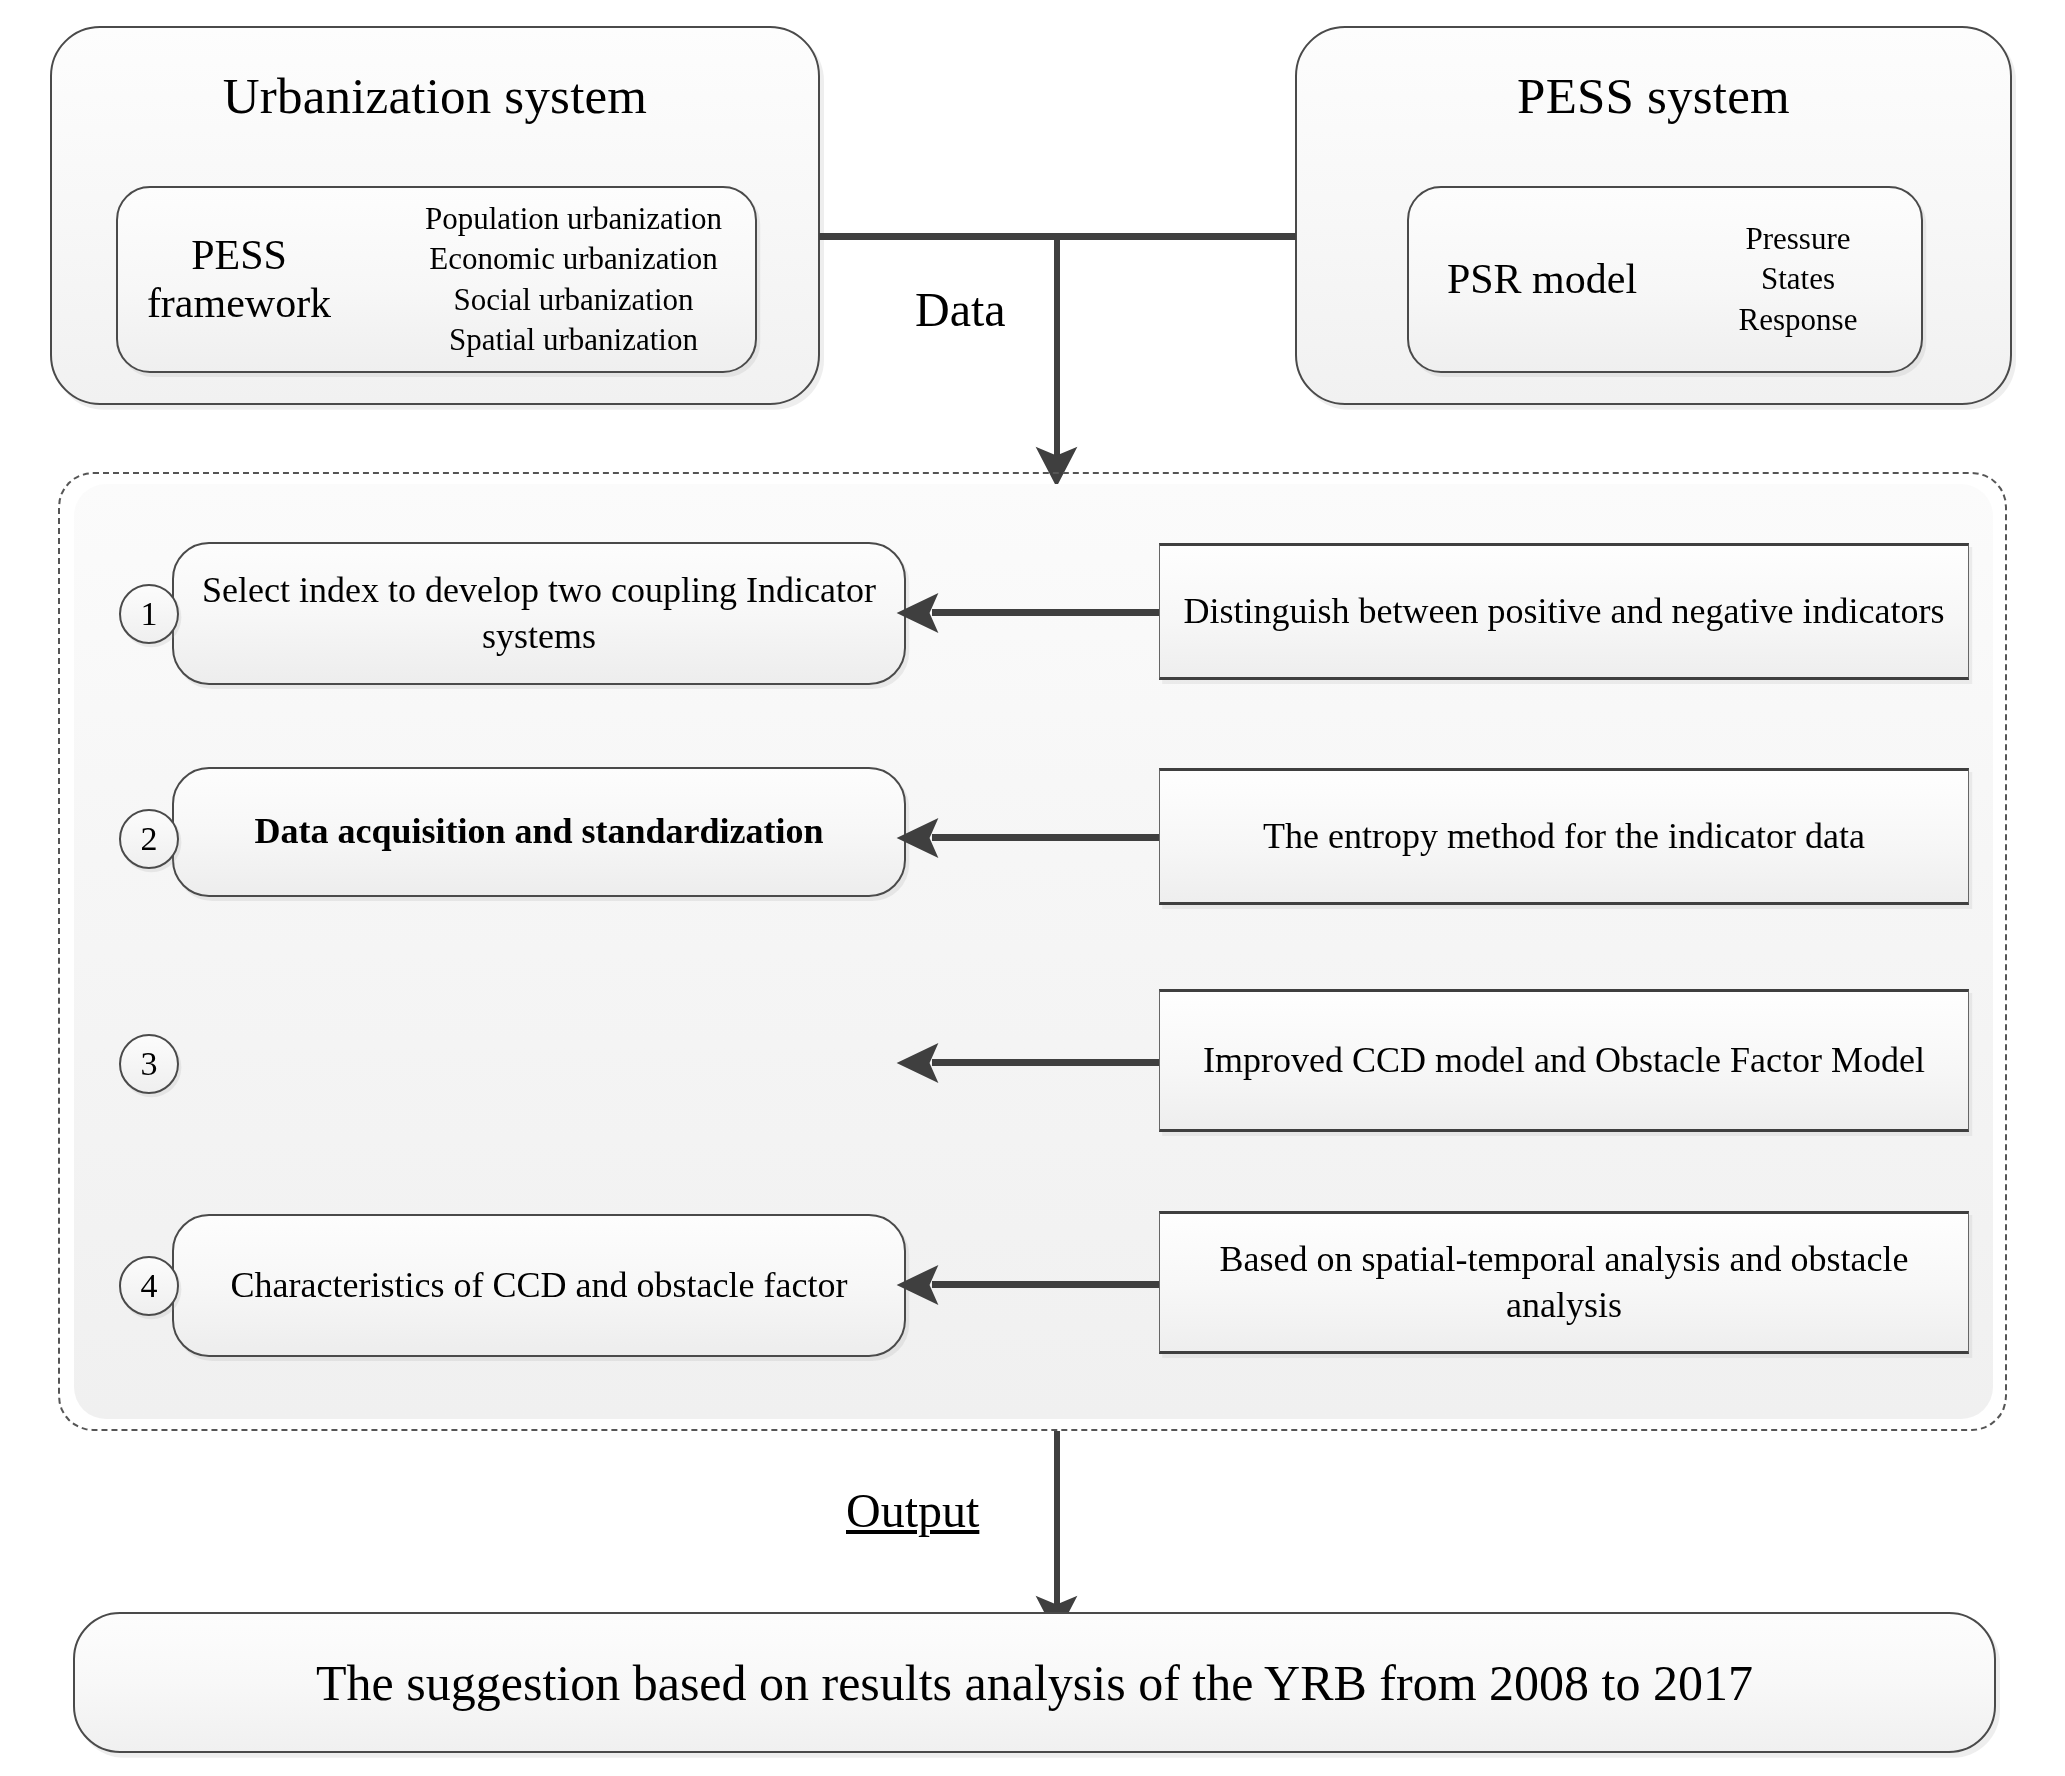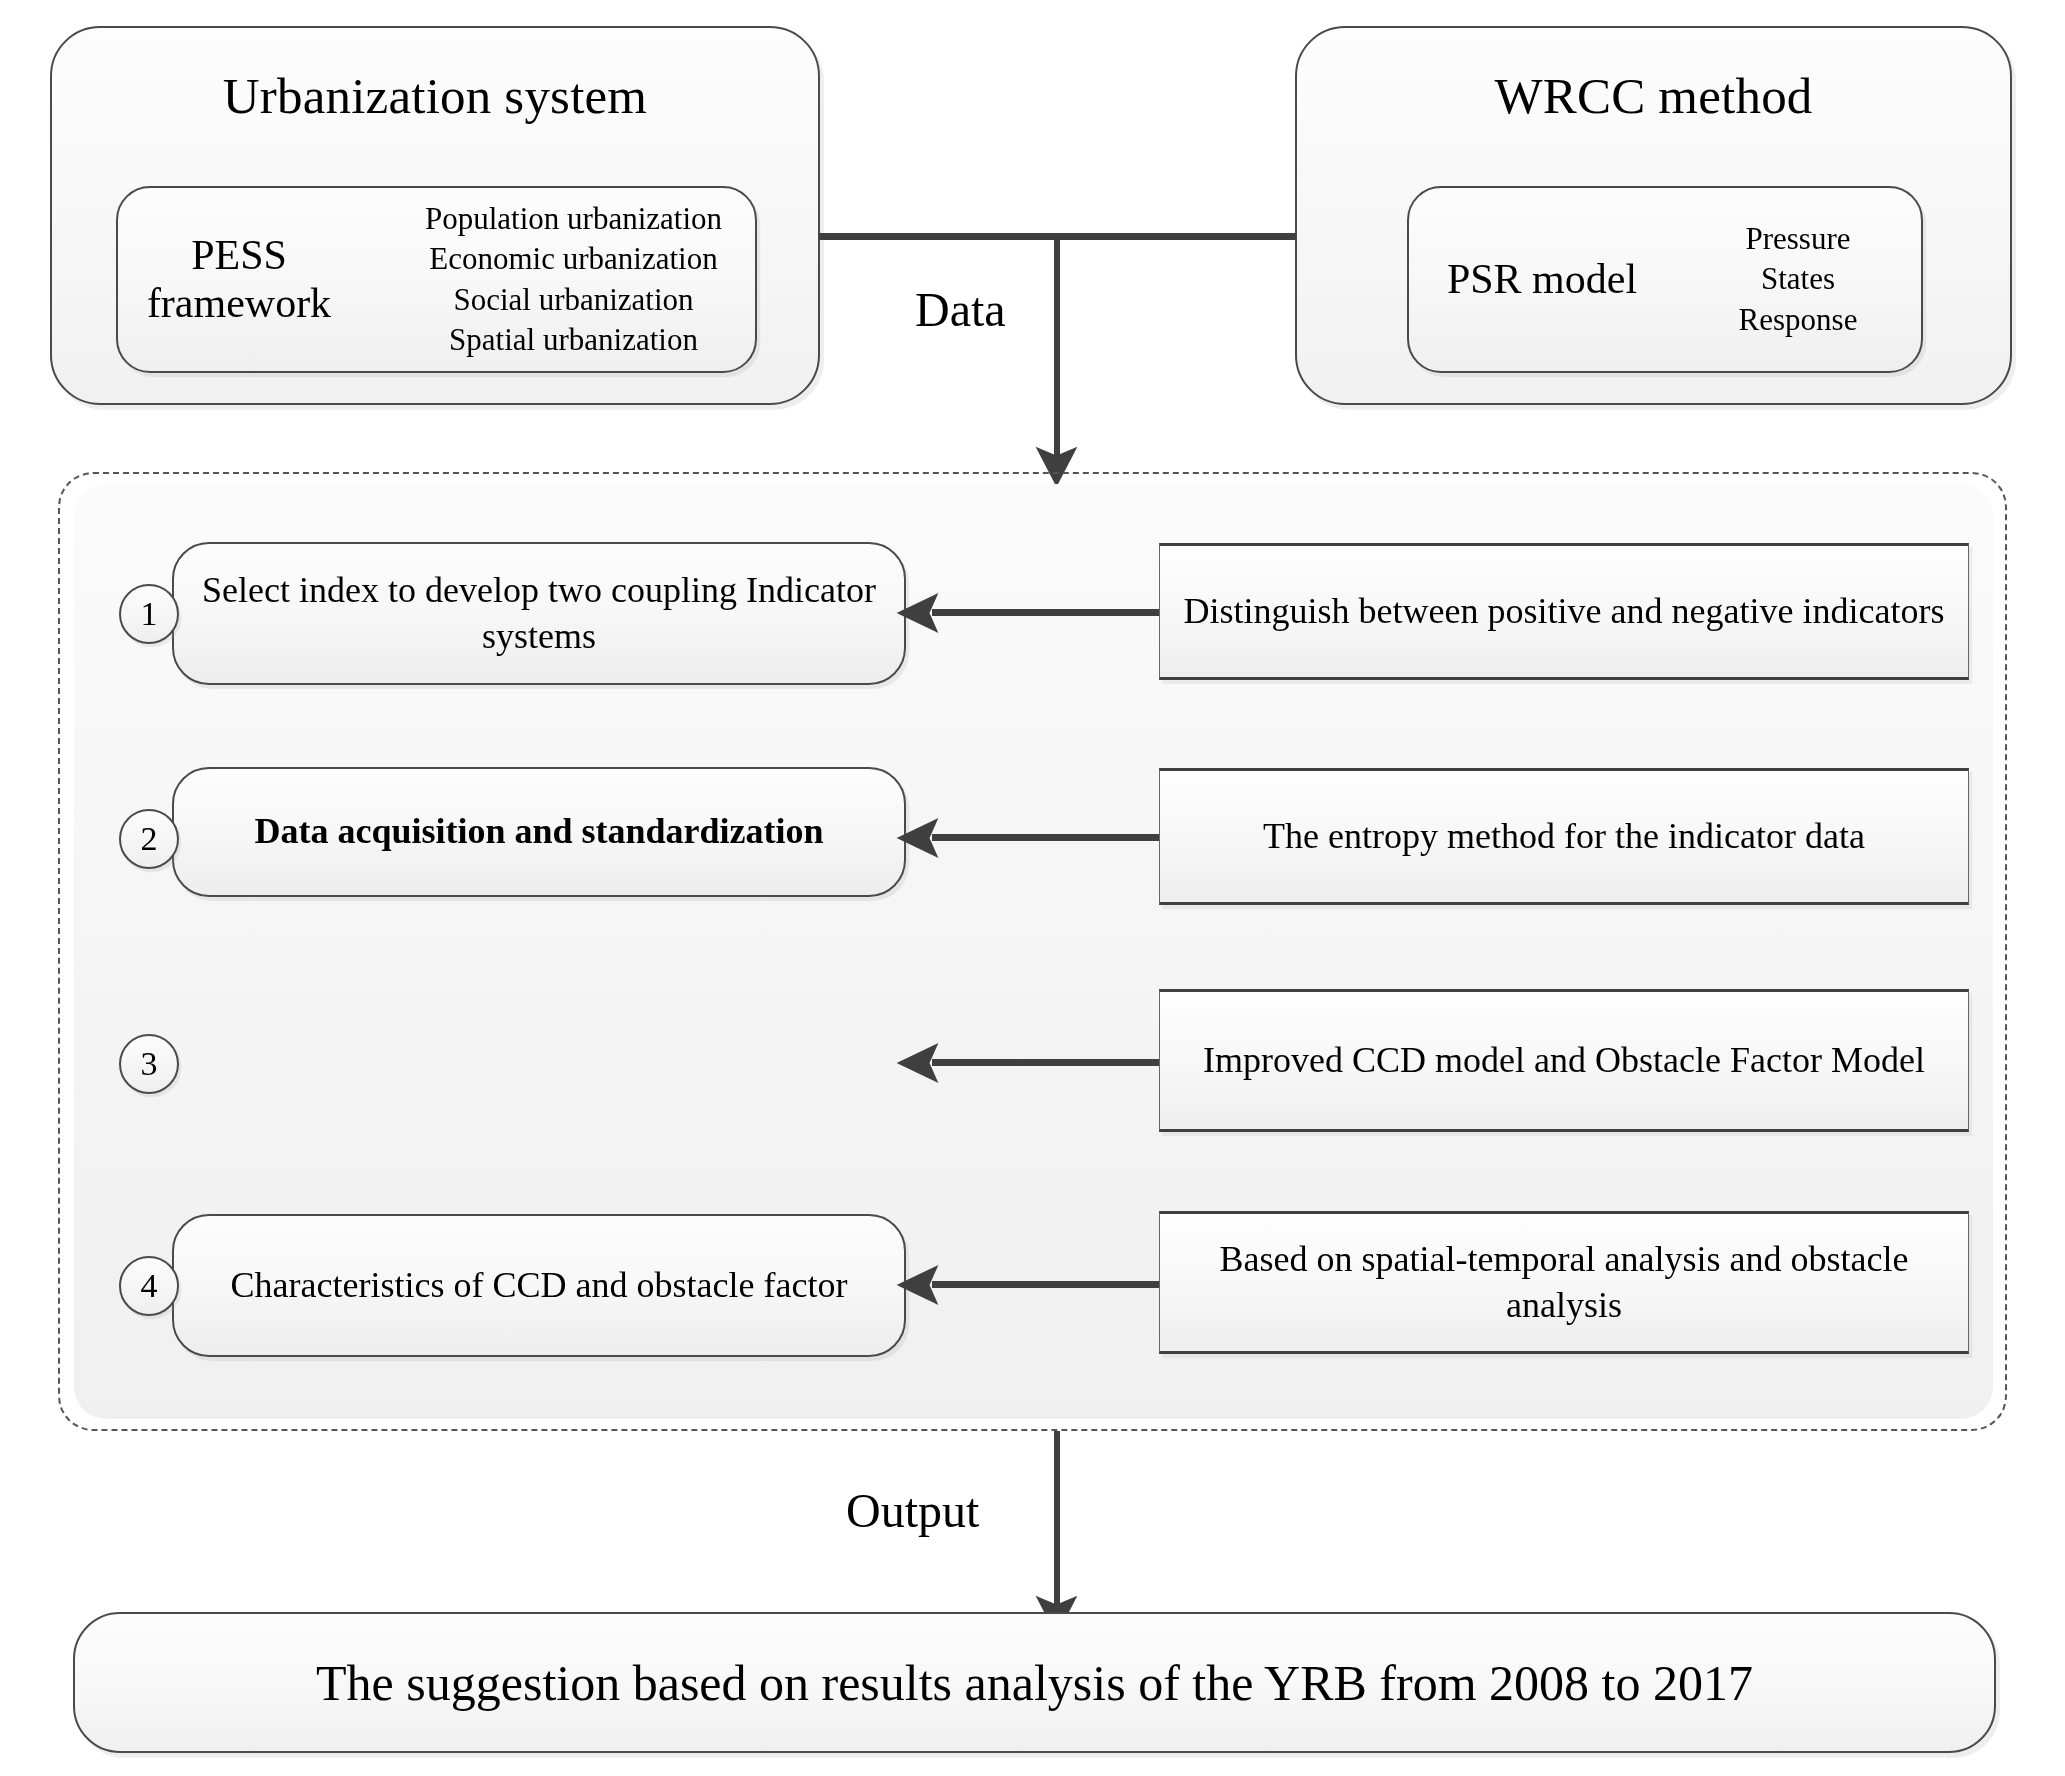--- a/index.html
+++ b/index.html
@@ -147,21 +147,21 @@
       <div class="inner-right">
         <div>Population urbanization</div>
         <div>Economic urbanization</div>
         <div>Social urbanization</div>
         <div>Spatial urbanization</div>
       </div>
     </div>
   </div>
 
   <div class="sys-card" style="left:1295px;top:26px;width:717px;height:379px;">
-    <div class="sys-title">WRCC method</div>
+    <div class="sys-title">PESS system</div>
     <div class="inner-card" style="left:110px;top:158px;width:516px;height:187px;">
       <div class="inner-left" style="width:266px;">PSR model</div>
       <div class="inner-right">
         <div>Pressure</div>
         <div>States</div>
         <div>Response</div>
       </div>
     </div>
   </div>
 
@@ -212,18 +212,18 @@
 
   <div class="h-bar" style="left:932px;top:1281px;width:227px;height:7.3px;"></div>
   <svg class="arrow-left" style="left:895px;top:1263px;" width="45" height="44" viewBox="0 0 56 54">
     <polygon points="2,27 54,2 43,27 54,52" fill="#3f3f3f"></polygon>
   </svg>
 
   <div class="v-bar" style="left:1054px;top:1431px;width:5.6px;height:177px;"></div>
   <svg class="arrow-down" style="left:1034px;top:1594px;" width="45" height="42" viewBox="0 0 56 52">
     <polygon points="28,52 2,2 28,13 54,2" fill="#3f3f3f"></polygon>
   </svg>
-  <div class="flow-label" style="left:846px;top:1487px;">Output</div>
+  <div class="flow-label" style="left:846px;top:1487px;text-decoration:underline;">Output</div>
 
   <div class="result-bar" style="left:73px;top:1612px;width:1923px;height:141px;">The suggestion based on results analysis of the YRB  from 2008 to 2017</div>
 
 </div>
 
 
 </body></html>

